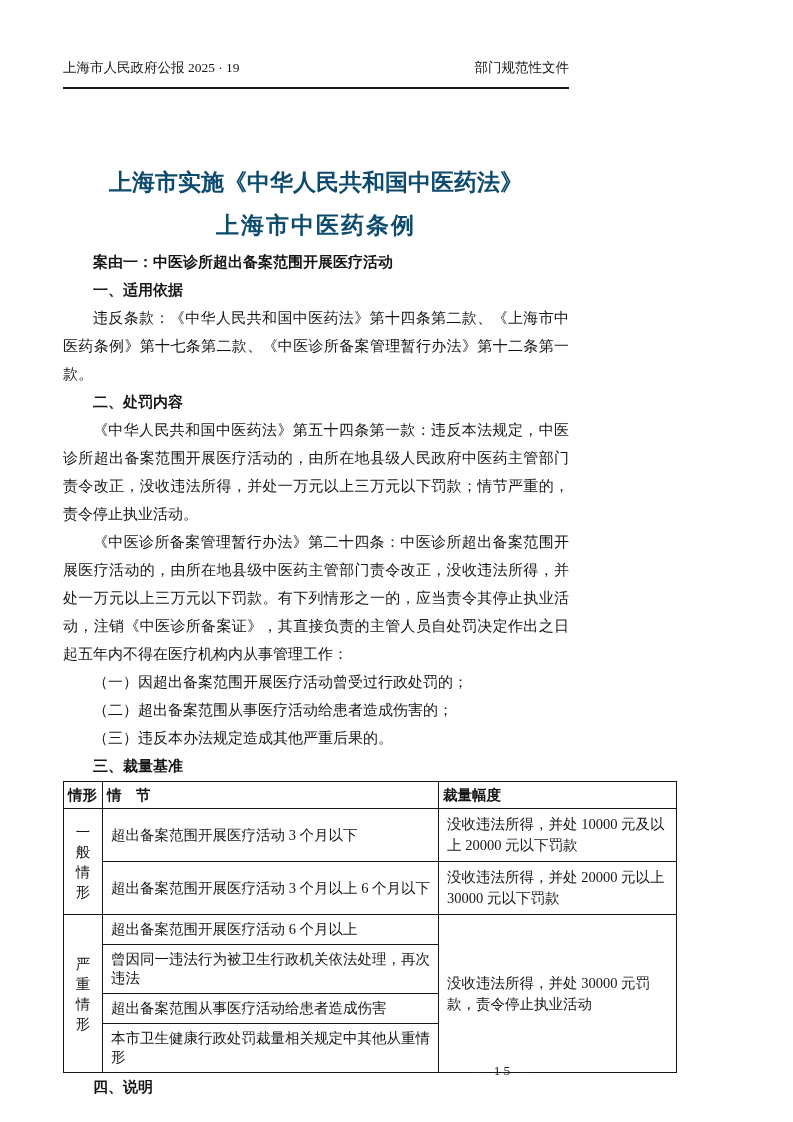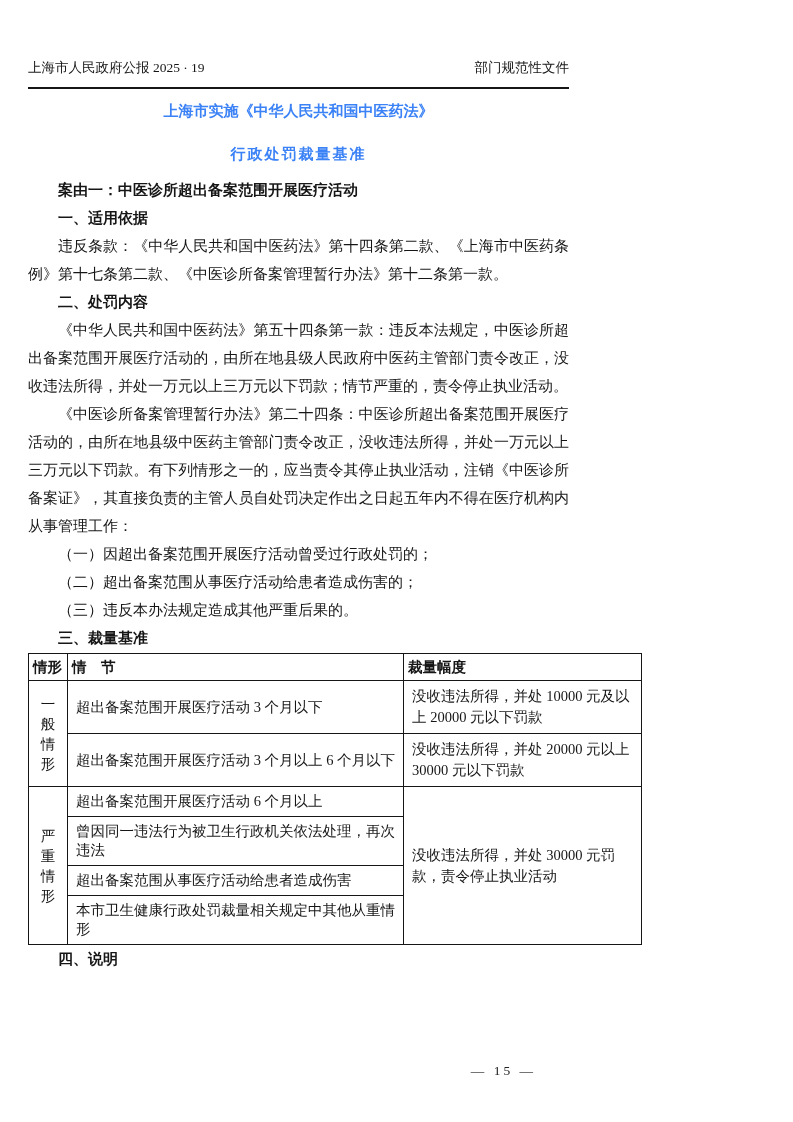--- a/index.html
+++ b/index.html
@@ -1,40 +1,41 @@
 <!DOCTYPE html>
 <html lang="zh"><head>
 <meta charset="utf-8">
 <style>
   html,body{margin:0;padding:0;background:#ffffff;}
   body{width:793px;height:1122px;overflow:hidden;}
   .page{
     position:relative;
     width:632px;height:1122px;
     box-sizing:border-box;
-    padding:58px 63px 0 28px;
+    padding:58px 63px 0 63px;
     font-family:"Liberation Serif","DejaVu Serif",serif;
     color:#161616;
     background:#ffffff;
   }
   
   .doc-header{
     display:flex;justify-content:space-between;align-items:flex-end;
     font-size:13.5px;line-height:20px;
     padding-bottom:9px;
   }
   .rule{border:none;border-top:2px solid #161616;margin:0;}
   
   .title{
+    margin-top:72px;
     text-align:center;
     font-family:"Liberation Sans","DejaVu Sans",sans-serif;
     font-weight:bold;
-    font-size:15px;
+    font-size:23px;
     line-height:43px;
-    color:#3b82f6;
+    color:#0c4a6e;
   }
   .title .t2{letter-spacing:2px;}
   
   .content{margin-top:1px;font-size:15px;line-height:28px;text-align:justify;}
   .content p{margin:0;}
   .para{text-indent:2em;}
   .heading{
     text-indent:2em;
     font-family:"Liberation Sans","DejaVu Sans",sans-serif;
     font-weight:bold;
@@ -86,21 +87,21 @@
 <div class="page">
 
   <div class="doc-header">
     <span>上海市人民政府公报 2025 · 19</span>
     <span>部门规范性文件</span>
   </div>
   <hr class="rule">
 
   <div class="title">
     <div class="t1">上海市实施《中华人民共和国中医药法》</div>
-    <div class="t2">行政处罚裁量基准</div>
+    <div class="t2">上海市中医药条例</div>
   </div>
 
   <div class="content">
     <p class="heading">案由一：中医诊所超出备案范围开展医疗活动</p>
     <p class="heading">一、适用依据</p>
     <p class="para">违反条款：《中华人民共和国中医药法》第十四条第二款、《上海市中医药条例》第十七条第二款、《中医诊所备案管理暂行办法》第十二条第一款。</p>
     <p class="heading">二、处罚内容</p>
     <p class="para">《中华人民共和国中医药法》第五十四条第一款：违反本法规定，中医诊所超出备案范围开展医疗活动的，由所在地县级人民政府中医药主管部门责令改正，没收违法所得，并处一万元以上三万元以下罚款；情节严重的，责令停止执业活动。</p>
     <p class="para">《中医诊所备案管理暂行办法》第二十四条：中医诊所超出备案范围开展医疗活动的，由所在地县级中医药主管部门责令改正，没收违法所得，并处一万元以上三万元以下罚款。有下列情形之一的，应当责令其停止执业活动，注销《中医诊所备案证》，其直接负责的主管人员自处罚决定作出之日起五年内不得在医疗机构内从事管理工作：</p>
     <p class="para">（一）因超出备案范围开展医疗活动曾受过行政处罚的；</p>

